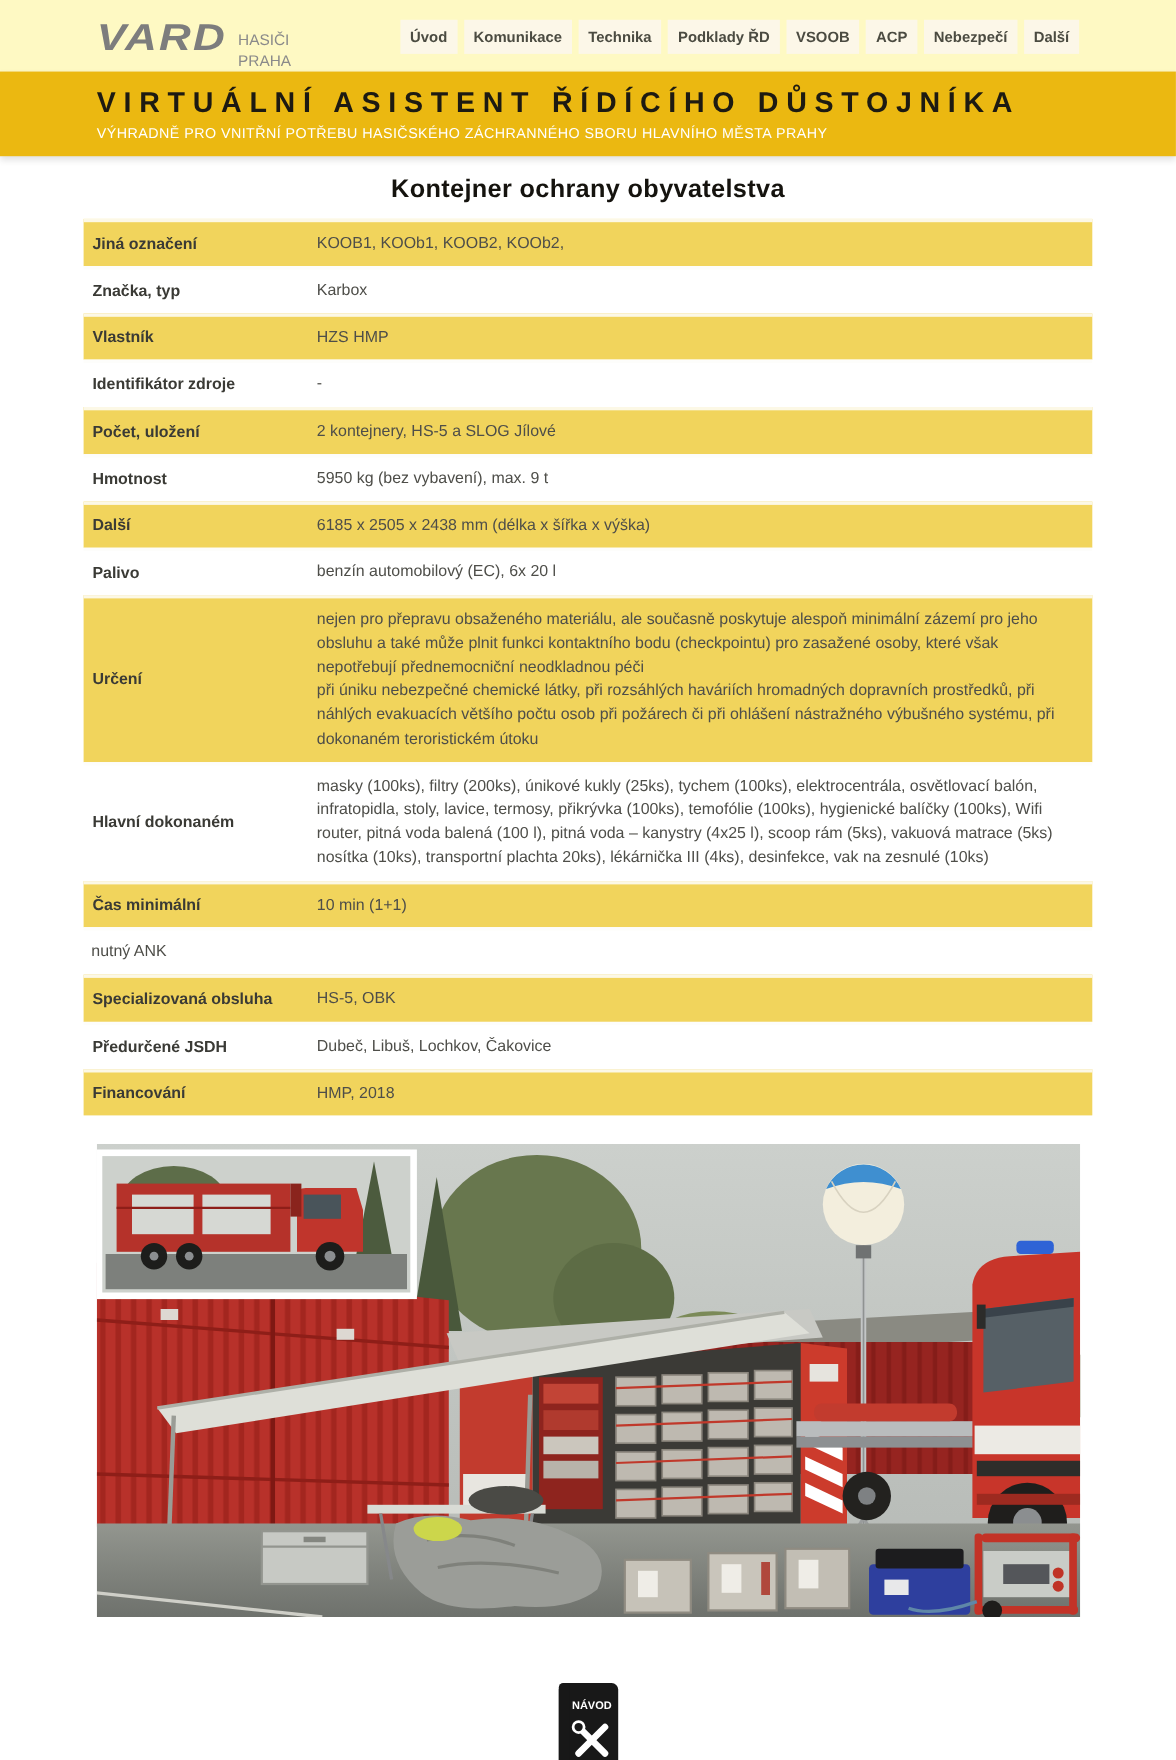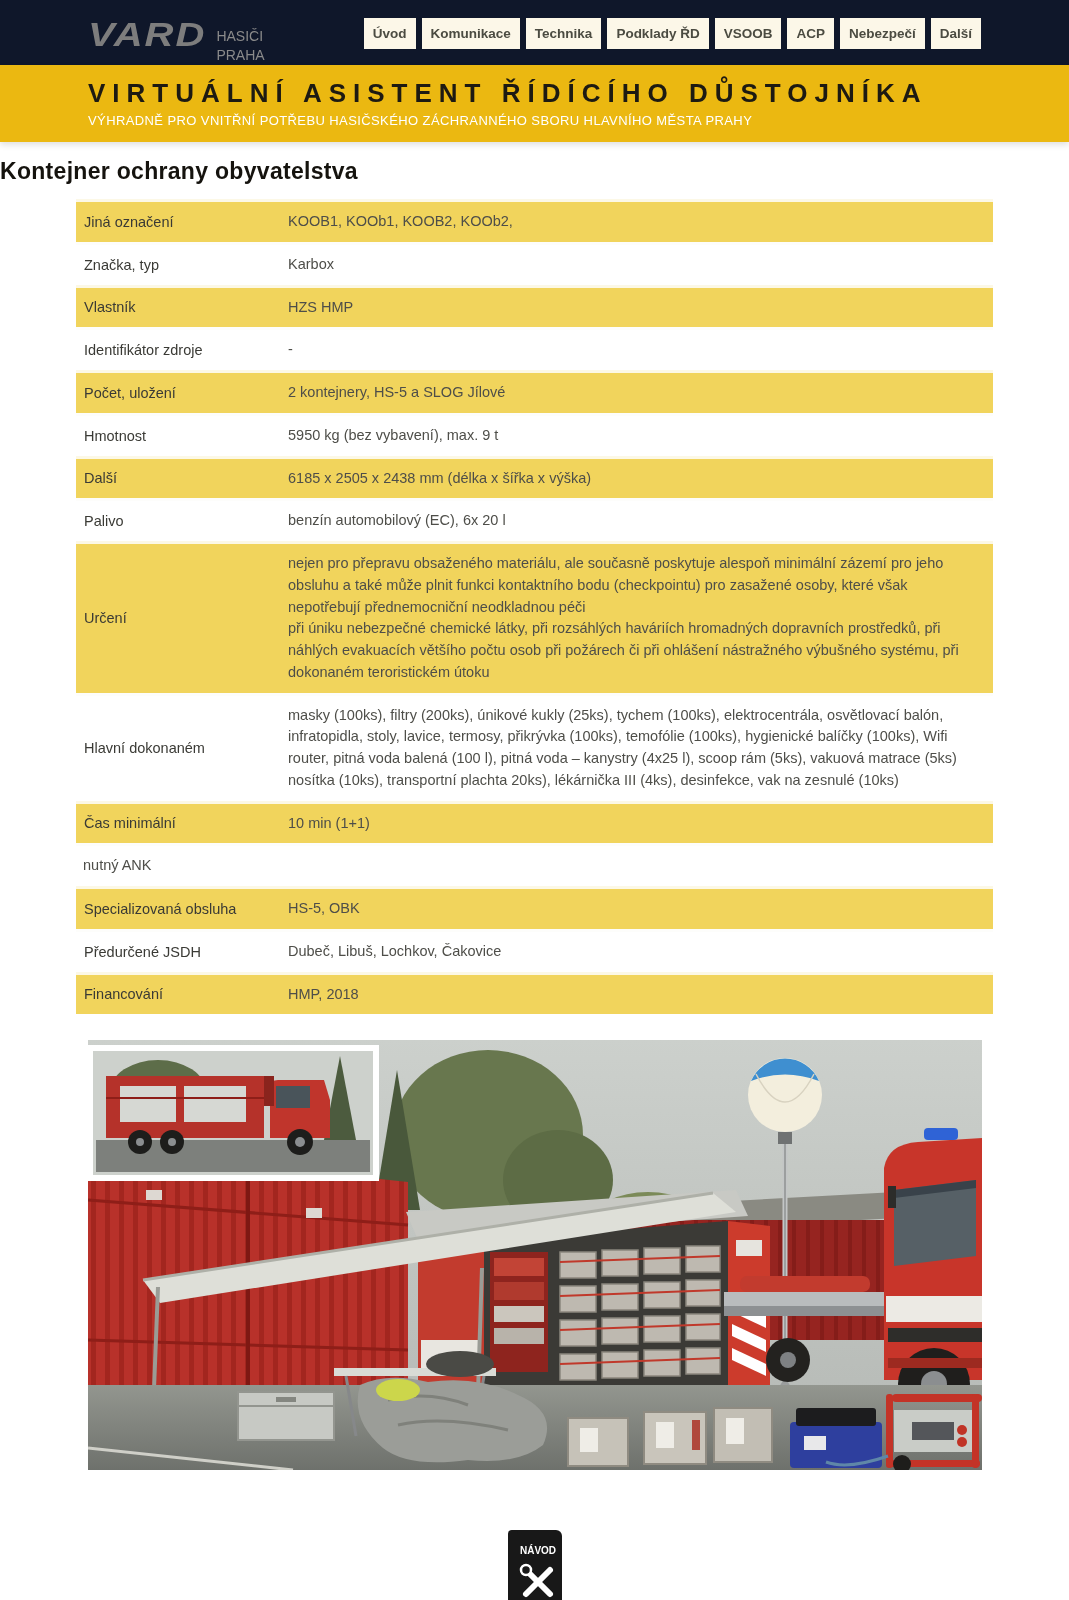--- a/index.html
+++ b/index.html
@@ -15,21 +15,21 @@
   *{box-sizing:border-box;}
   html,body{margin:0;padding:0;background:#ffffff;}
   body{
     width:1069px;margin:0 auto;
     font-family:"Liberation Sans",sans-serif;
     color:var(--value-text);
   }
   
   .top-header{
     display:flex;align-items:center;justify-content:space-between;
-    padding:10px 88px 8px 88px;height:65px;background:#0f172a;
+    padding:10px 88px 8px 88px;height:65px;background:#fef9c3;
   }
   .logo{display:flex;align-items:center;gap:10px;}
   .logo-brand{
     font-size:40px;font-weight:bold;font-style:italic;color:#7d7d7d;
     letter-spacing:2px;line-height:1;transform:scaleY(.85);
   }
   .logo-tag{display:flex;flex-direction:column;font-size:14px;color:#8a8a8a;line-height:1.3;margin-top:24px;}
   .main-nav{display:flex;gap:6px;flex-wrap:nowrap;justify-content:flex-end;}
   .nav-item{
     background:var(--nav-item-bg);color:var(--nav-text);
@@ -43,31 +43,31 @@
   }
   .banner-title{
     font-size:26px;font-weight:bold;color:var(--heading-text);
     letter-spacing:7px;margin:0 0 4px 0;
   }
   .banner-subtitle{
     font-size:13px;color:#ffffff;letter-spacing:.4px;margin:0;
   }
   
   .page-title{
-    text-align:left;font-size:23px;font-weight:bold;color:#15130e;
+    text-align:center;font-size:23px;font-weight:bold;color:#15130e;
     margin:16px 0 14px 0;letter-spacing:.3px;
   }
   
   .spec-table{width:917px;margin:0 auto;}
   .spec-row{display:flex;border-top:3px solid #fcf8e6;}
   .spec-row:nth-child(odd){background:var(--row-yellow);}
   .spec-row:nth-child(even){background:#ffffff;border-top:3px solid #fdfdfb;}
   .spec-label{
     width:205px;flex:0 0 205px;padding:9px 6px 9px 8px;
-    font-weight:normal;font-size:14.5px;color:var(--label-text);
+    font-weight:bold;font-size:14.5px;color:var(--label-text);
     display:flex;align-items:center;
   }
   .spec-value{
     flex:1;padding:9px 10px 9px 7px;font-size:14.5px;color:var(--value-text);
     line-height:1.5;white-space:pre-line;display:flex;align-items:center;
   }
   
   .photo-wrap{width:894px;margin:26px auto 0 auto;}
   .photo-wrap svg{display:block;width:894px;height:430px;}
   

